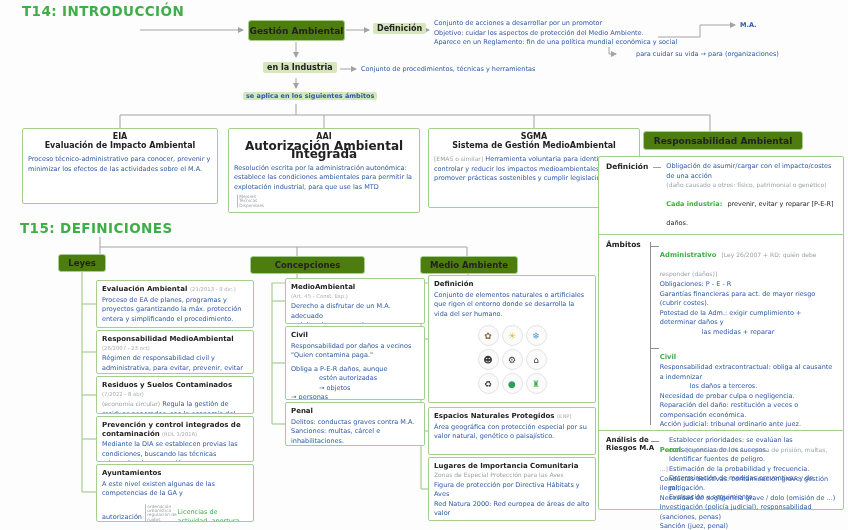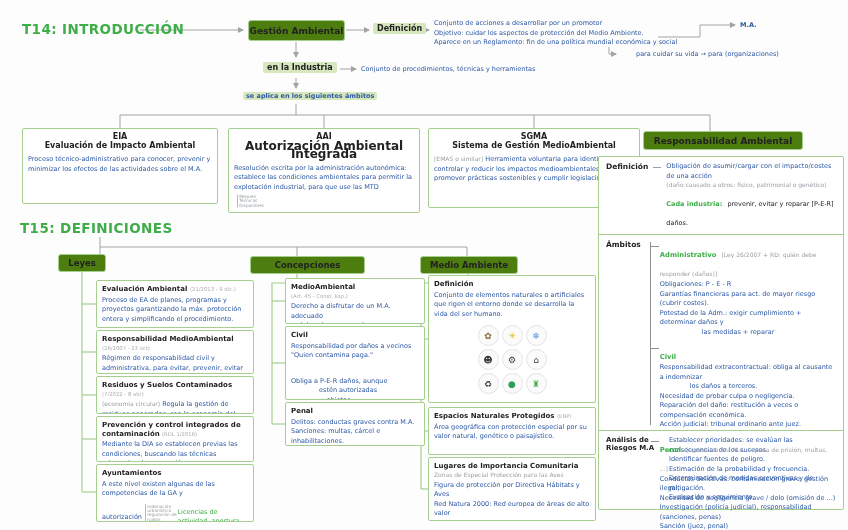--- a/index.html
+++ b/index.html
@@ -83,21 +83,21 @@
       <line x1="272" y1="301" x2="285" y2="301"></line>
       <line x1="272" y1="363" x2="285" y2="363"></line>
       <line x1="272" y1="424" x2="285" y2="424"></line>
       <polyline points="468,274 468,283 421,283 421,489"></polyline>
       <line x1="421" y1="339" x2="428" y2="339"></line>
       <line x1="421" y1="431" x2="428" y2="431"></line>
       <line x1="421" y1="489" x2="428" y2="489"></line>
     </g>
   </svg>
 
-  <div class="abs sec-heading" style="left:22px;top:21px;text-align:center;">T14: INTRODUCCIÓN</div>
+  <div class="abs sec-heading" style="left:22px;top:3px;text-align:center;">T14: INTRODUCCIÓN</div>
 
   <div class="abs node-box" style="left:248px;top:20px;width:97px;height:21px;font-size:9px;">Gestión Ambiental</div>
 
   <div class="abs pill" style="left:373px;top:23px;">Definición</div>
 
   <div class="abs" style="left:434px;top:19px;width:270px;">
     <div class="hw-blue nowrap">Conjunto de acciones a desarrollar por un promotor</div>
     <div class="hw-blue nowrap">Objetivo: cuidar los aspectos de protección del Medio Ambiente.</div>
     <div class="hw-blue nowrap">Aparece en un Reglamento: fin de una política mundial económica y social</div>
   </div>
@@ -246,21 +246,21 @@
   <div class="card" style="left:285px;top:278px;width:140px;height:46px;">
     <div class="card-title"><span>MedioAmbiental</span> <span class="ref">(Art. 45 - Const. Esp.)</span></div>
     <div class="hw-blue">Derecho a disfrutar de un M.A. adecuado</div>
     <div class="hw-blue" style="margin-top:0;">+ deber de conservarlo</div>
   </div>
 
   <div class="card civil-lines" style="left:285px;top:326px;width:140px;height:74px;">
     <div class="card-title">Civil</div>
     <div class="hw-blue">Responsabilidad por daños a vecinos</div>
     <div class="hw-blue" style="margin-top:0;">"Quien contamina paga."</div>
-    <div class="hw-blue" style="margin-top:16px;">Obliga a P-E-R daños, aunque</div>
+    <div class="hw-blue" style="margin-top:4px;">Obliga a P-E-R daños, aunque</div>
     <div class="hw-blue" style="margin-top:0;">estén autorizadas</div>
     <div class="hw-blue" style="margin-top:0;">→ objetos</div>
     <div class="hw-blue" style="margin-top:0;">→ personas</div>
   </div>
 
   <div class="card" style="left:285px;top:402px;width:140px;height:44px;">
     <div class="card-title">Penal</div>
     <div class="hw-blue">Delitos: conductas graves contra M.A.</div>
     <div class="hw-blue" style="margin-top:0;">Sanciones: multas, cárcel e inhabilitaciones.</div>
   </div>

